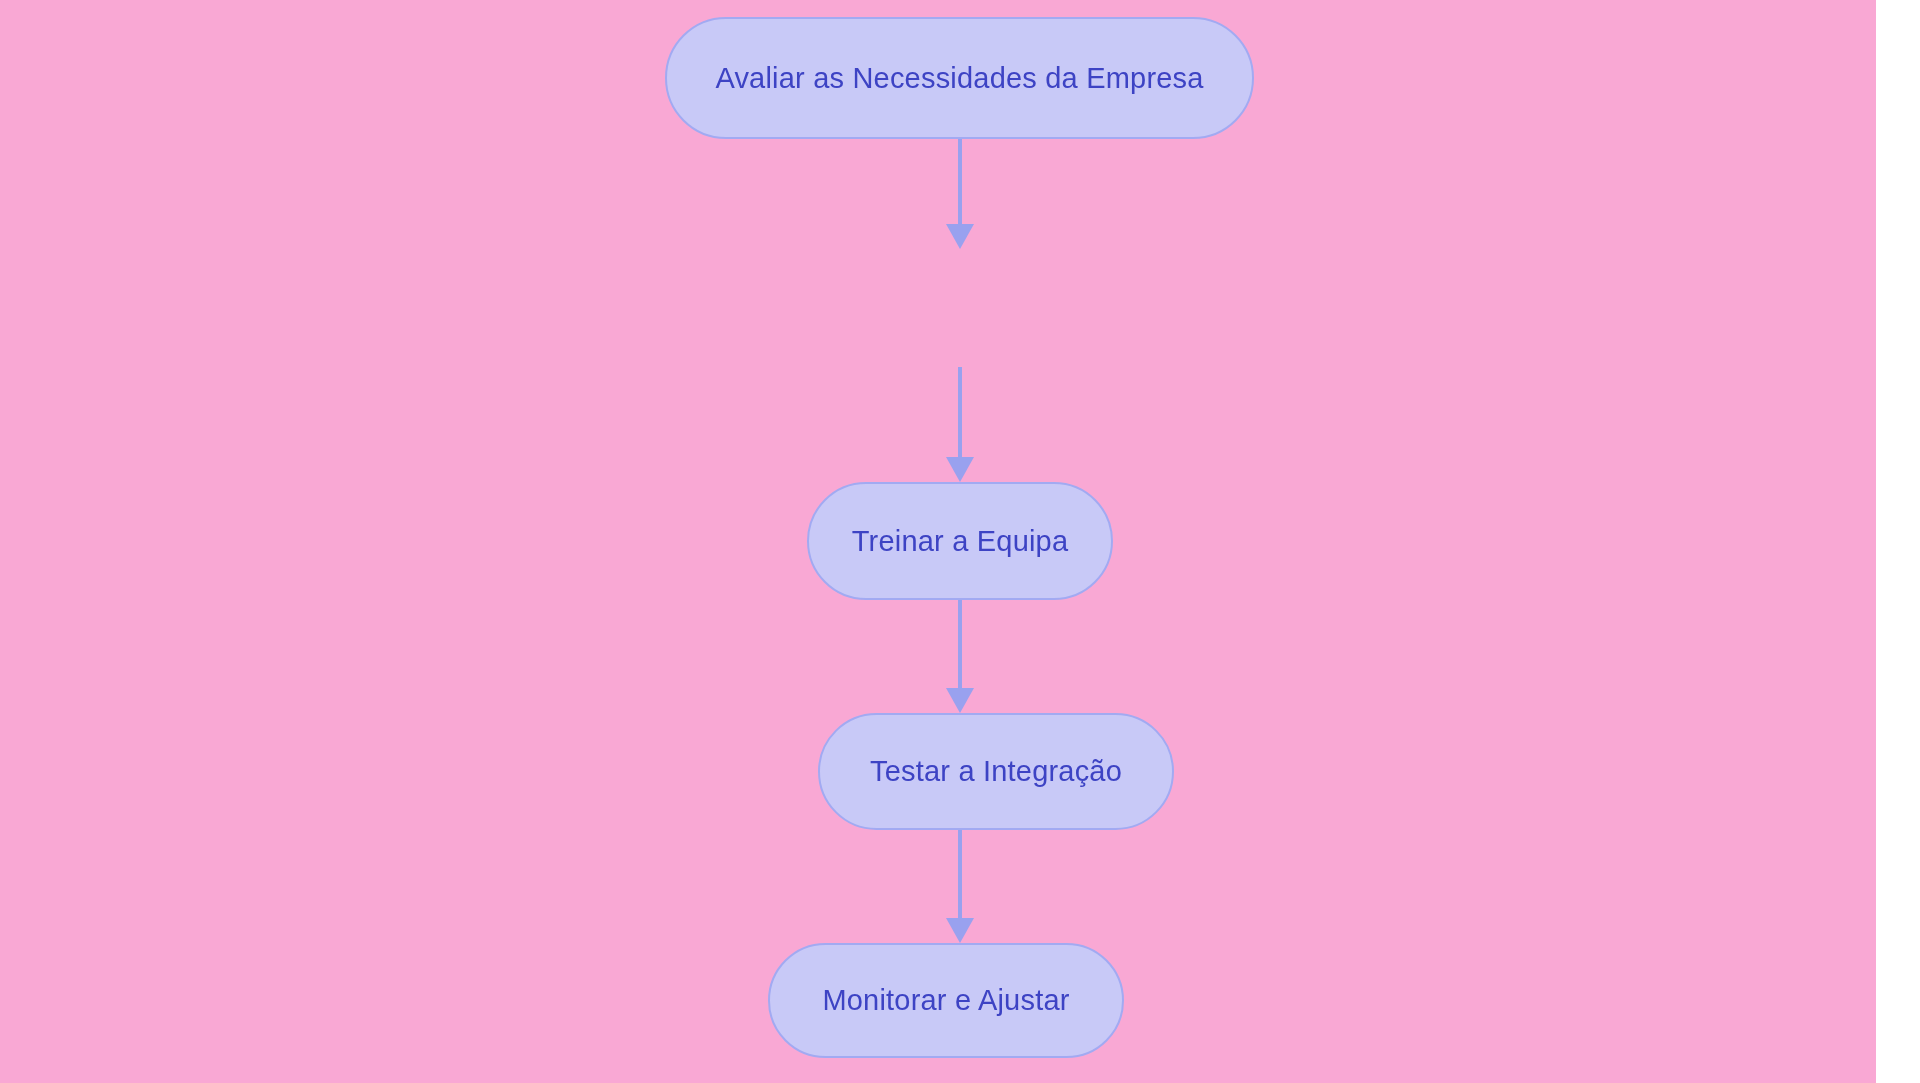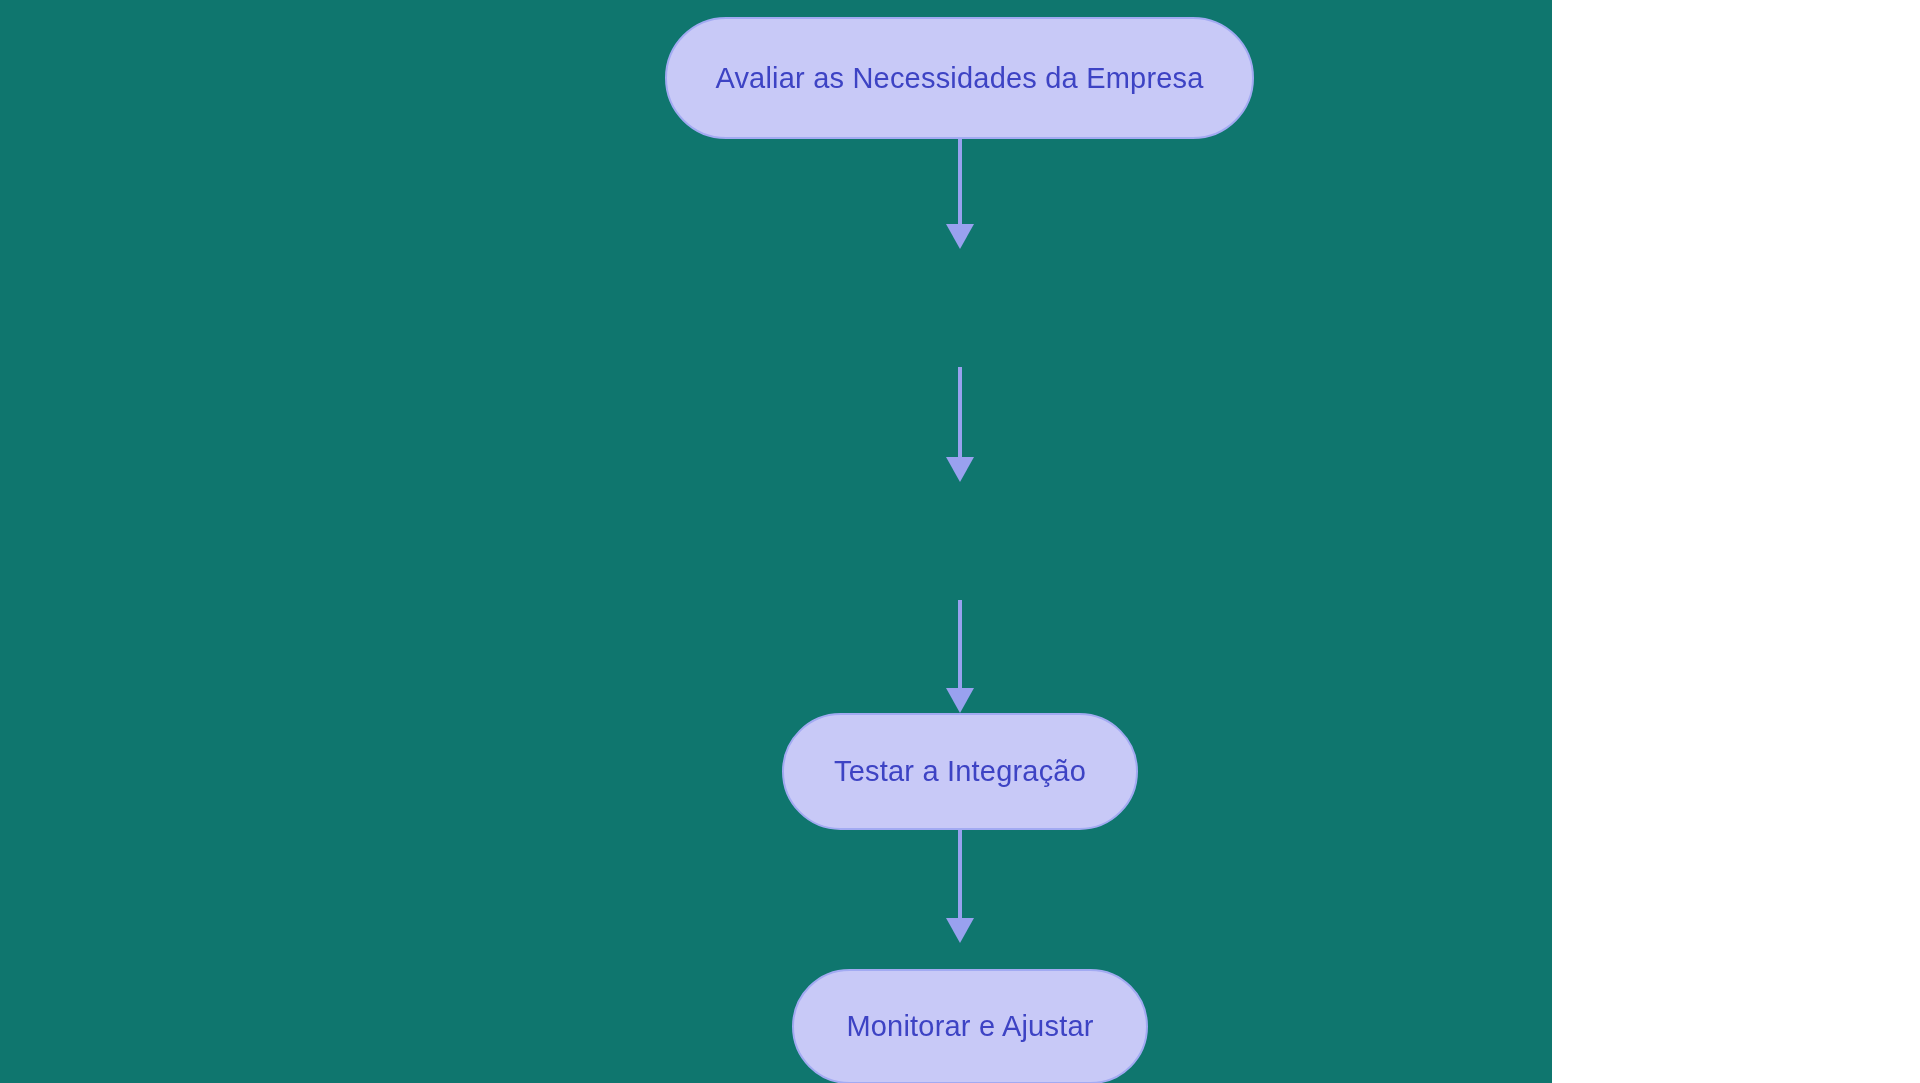--- a/index.html
+++ b/index.html
@@ -2,23 +2,23 @@
 <html><head>
 <meta charset="utf-8">
 <style>
   html, body {
     margin: 0;
     padding: 0;
     background: #ffffff;
   }
   .canvas {
     position: relative;
-    width: 1552px;
+    width: 1876px;
     height: 1083px;
-    background: #0f766e;
+    background: #f9a8d4;
     font-family: "Liberation Sans", sans-serif;
     overflow: hidden;
   }
   .node {
     position: absolute;
     box-sizing: border-box;
     background: #c8c9f7;
     border: 2px solid #a2aaf2;
     border-radius: 61px;
     display: flex;
@@ -26,22 +26,22 @@
     justify-content: center;
     text-align: center;
     color: #3d43c4;
     font-size: 29px;
     letter-spacing: 0.2px;
   }
   .node span { display: inline-block; }
   .node-1 { left: 665px; top: 17px;  width: 589px; height: 122px; }
   .node-2 { left: 750px; top: 249px; width: 420px; height: 118px; }
   .node-3 { left: 807px; top: 482px; width: 306px; height: 118px; }
-  .node-4 { left: 782px; top: 713px; width: 356px; height: 117px; justify-content: center; }
-  .node-5 { left: 792px; top: 943px; width: 356px; height: 115px; margin-top: 26px; }
+  .node-4 { left: 818px; top: 713px; width: 356px; height: 117px; justify-content: center; }
+  .node-5 { left: 768px; top: 943px; width: 356px; height: 115px; }
 
   .arrow {
     position: absolute;
     left: 946px;            
     width: 28px;
     display: flex;
     flex-direction: column;
     align-items: center;
   }
   .arrow-1 { top: 139px; height: 110px; }
@@ -75,20 +75,23 @@
     <div class="arrow-line"></div>
     <div class="arrow-head"></div>
   </div>
 
 
   <div class="arrow arrow-2">
     <div class="arrow-line"></div>
     <div class="arrow-head"></div>
   </div>
 
+  <div class="node node-3">
+    <span>Treinar a Equipa</span>
+  </div>
 
   <div class="arrow arrow-3">
     <div class="arrow-line"></div>
     <div class="arrow-head"></div>
   </div>
 
   <div class="node node-4">
     <span>Testar a Integração</span>
   </div>
 

